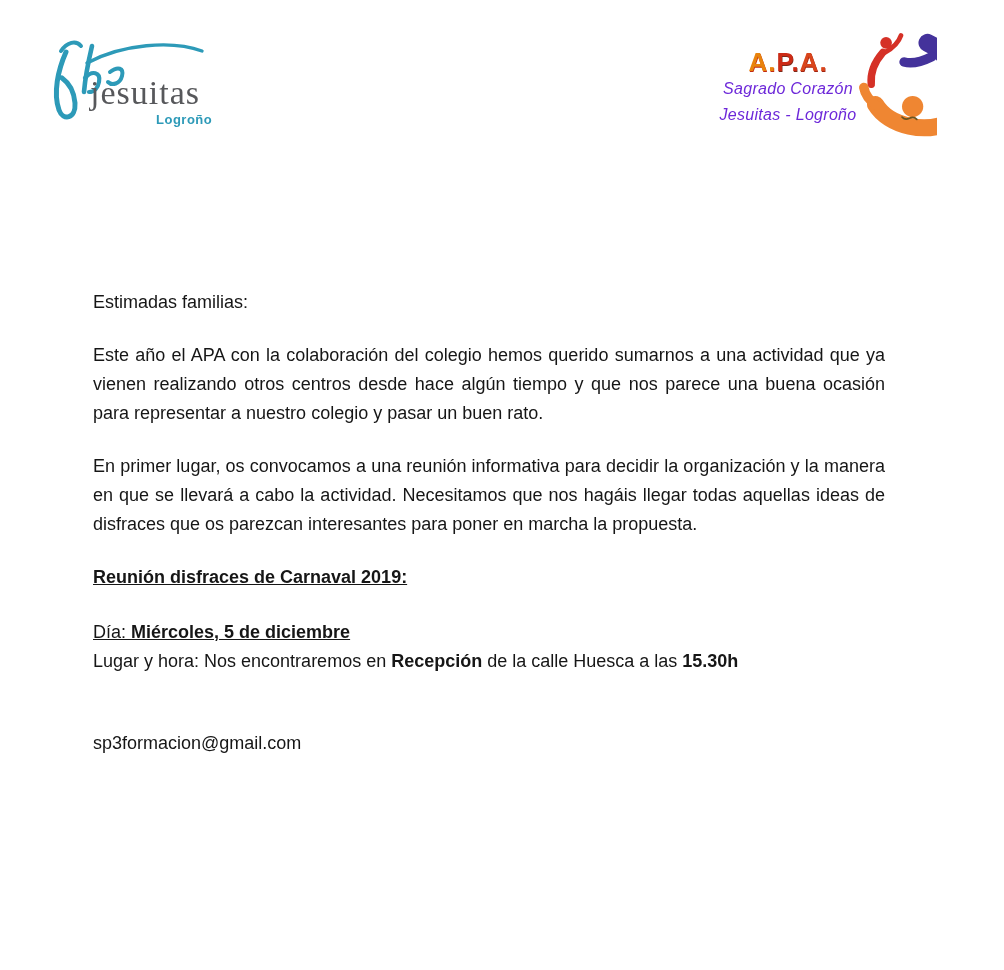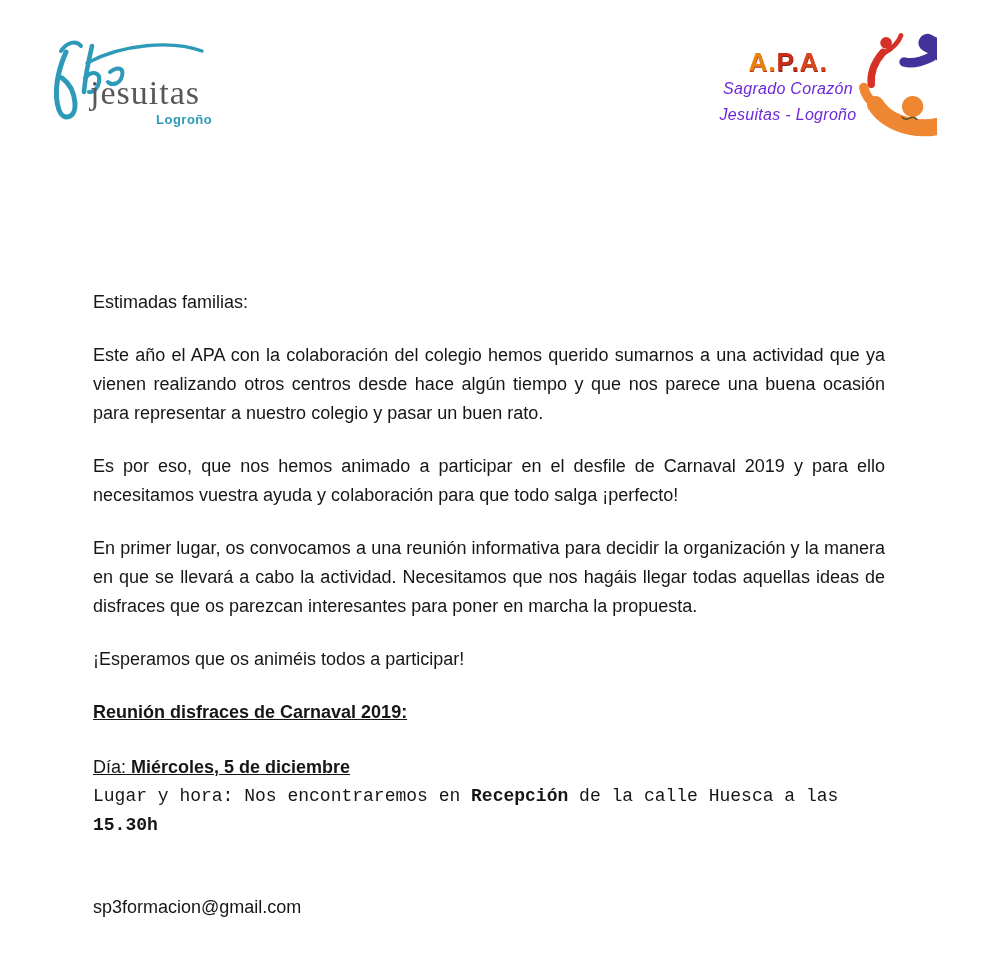--- a/index.html
+++ b/index.html
@@ -35,21 +35,21 @@
 
   
   .letter { position:absolute; left:93px; top:288px; width:792px; font-size:18px; line-height:29px; }
   .letter p { margin:0 0 24px 0; }
   .justify { text-align:justify; }
   .meeting-heading {
     font-size:18px; font-weight:bold; text-decoration:underline;
     margin:0 0 26px 0; line-height:29px;
   }
   .line { margin:0 !important;text-decoration:underline; }
-  .line-last { margin:0 0 24px 0 !important;font-family:Liberation Mono, monospace; }
+  .line-last { margin:0 0 24px 0 !important; }
   .letter strong { font-weight:bold; }
   .contact { margin:0; }
 </style>
 </head>
 <body>
 
 <div class="page">
 
   <div>
 
@@ -95,25 +95,23 @@
       <path d="M49 84 q 3 3 7 1 t 7 1" stroke="#6b5520" stroke-width="1.6"></path>
     </svg>
   </div>
 
   <main class="letter">
 
     <p>Estimadas familias:</p>
 
     <p class="justify">Este año el APA con la colaboración del colegio hemos querido sumarnos a una actividad que ya vienen realizando otros centros desde hace algún tiempo y que nos parece una buena ocasión para representar a nuestro colegio y pasar un buen rato.</p>
 
-    <p class="justify">Es por eso, que nos hemos animado a participar en el desfile de Carnaval 2019 y para ello necesitamos vuestra ayuda y colaboración para que todo salga ¡perfecto!</p>
 
     <p class="justify">En primer lugar, os convocamos a una reunión informativa para decidir la organización y la manera en que se llevará a cabo la actividad. Necesitamos que nos hagáis llegar todas aquellas ideas de disfraces que os parezcan interesantes para poner en marcha la propuesta.</p>
 
-    <p>¡Esperamos que os animéis todos a participar!</p>
 
     <h2 class="meeting-heading">Reunión disfraces de Carnaval 2019:</h2>
 
     <p class="line"><span>Día: </span><strong>Miércoles, 5 de diciembre</strong></p>
 
     <p class="line-last"><span>Lugar y hora: Nos encontraremos en </span><strong>Recepción</strong><span> de la calle Huesca a las </span><strong>15.30h</strong></p>
 
     <p class="contact"><br><span>sp3formacion@gmail.com</span></p>
 
   </main>

